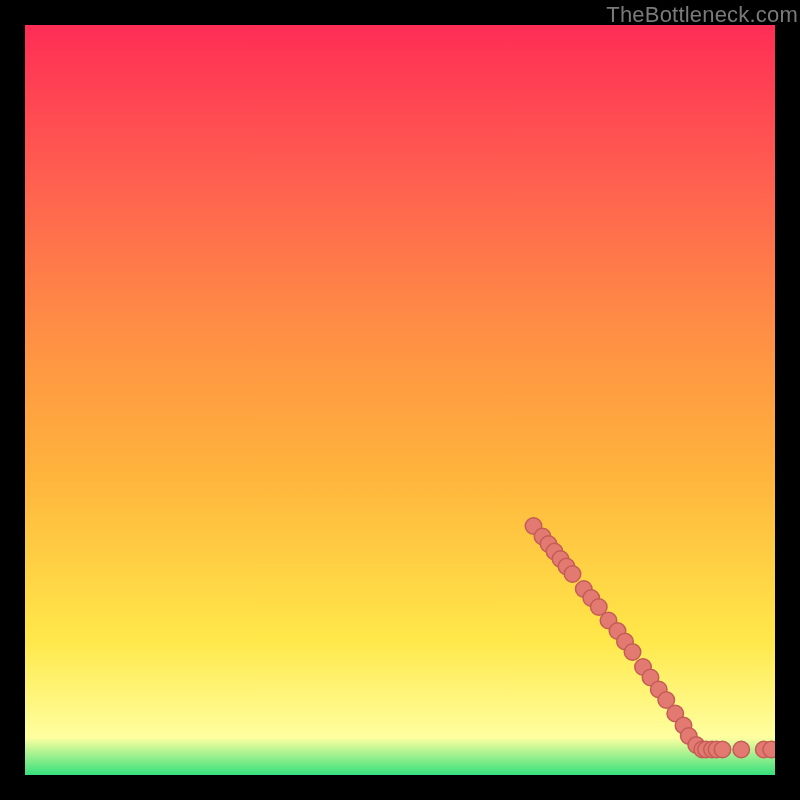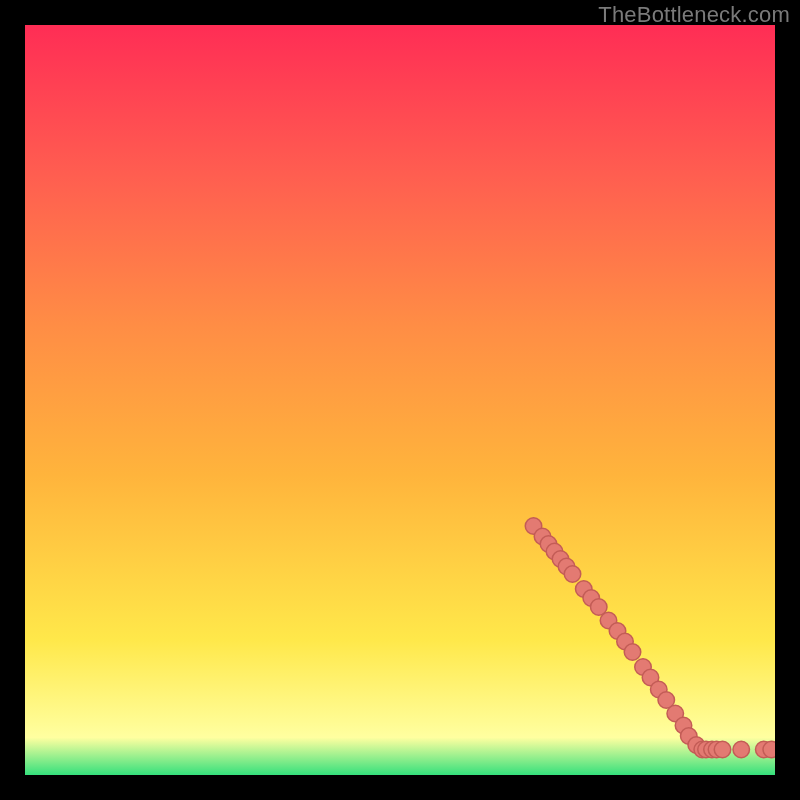--- a/index.html
+++ b/index.html
@@ -11,21 +11,21 @@
   .canvas {
     position: relative;
     width: 800px;
     height: 800px;
     background: #000;
     overflow: hidden;
   }
   .watermark {
     position: absolute;
     top: 2px;
-    right: 10px;
+    right: 2px;
     color: #7a7a7a;
     font-size: 22px;
     font-family: Arial, sans-serif;
     z-index: 5;
     letter-spacing: 0.2px;
   }
   .plot-area {
     position: absolute;
     left: 25px;
     top: 25px;

